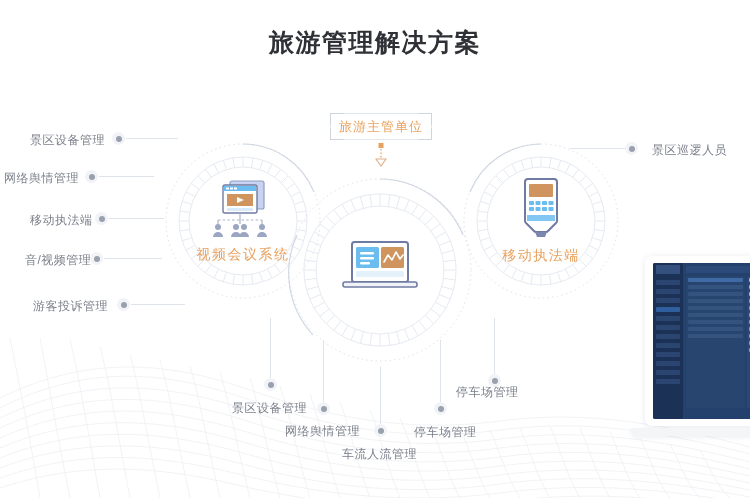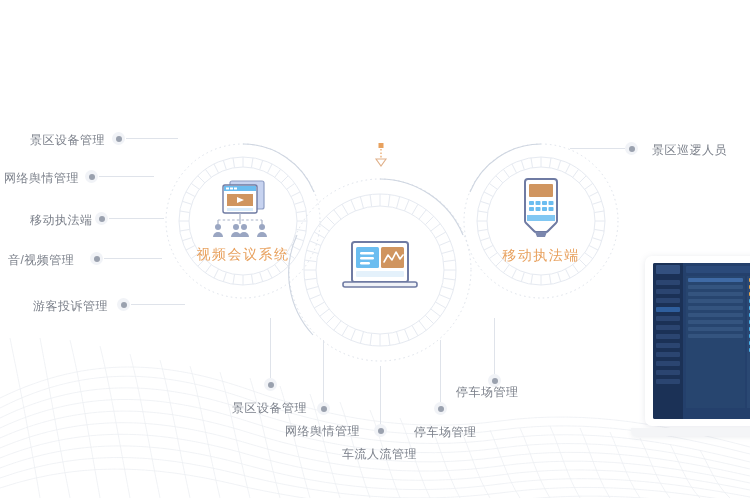--- a/index.html
+++ b/index.html
@@ -118,21 +118,33 @@
       <path d="M520,90 C530,112 536,137 550,160"></path>
       <path d="M550,88 C560,110 566,136 580,160"></path>
       <path d="M580,90 C590,112 596,137 610,160"></path>
       <path d="M610,94 C620,116 626,139 640,160"></path>
       <path d="M640,100 C650,120 656,142 670,160"></path>
       <path d="M670,106 C680,125 686,145 700,160"></path>
       <path d="M700,112 C710,130 716,147 730,160"></path>
     </g>
   </svg>
 
-
+  <div class="title">旅游管理解决方案</div>
+
+  <div class="auth-box">
+    <span class="br tl"></span>
+    <span class="br tr"></span>
+    <span class="br bl"></span>
+    <span class="br br2"></span>
+    <span class="edge t"></span>
+    <span class="edge b"></span>
+    <span class="edge l"></span>
+    <span class="edge r"></span>
+    <span class="auth-label">旅游主管单位</span>
+  </div>
 
   <svg class="auth-arrow" viewBox="0 0 18 26">
     <rect x="6.5" y="0" width="5" height="5" fill="#e8a15e"></rect>
     <line x1="9" y1="6" x2="9" y2="15" stroke="#e8a15e" stroke-width="1.2" stroke-dasharray="1.6 1.8"></line>
     <path d="M4,16 L14,16 L9,23 Z" fill="none" stroke="#e0b089" stroke-width="1.1"></path>
   </svg>
 
   <div class="node" style="left:164px;top:142px;width:158px;height:158px;">
     <svg class="rings" width="158" height="158" viewBox="0 0 158 158">
       <circle cx="79" cy="79" r="77" fill="none" stroke="#dde2ea" stroke-width="1" stroke-dasharray="1.5 3.2"></circle>
@@ -369,21 +381,21 @@
       <i></i>
     </div>
   <div class="cline" style="left:99px;top:176px;width:55px;height:1px;"></div>
 
   <div class="side-label" style="left:30px;top:212px;">移动执法端</div>
   <div class="cdot" style="left:95px;top:212px;">
       <i></i>
     </div>
   <div class="cline" style="left:109px;top:218px;width:55px;height:1px;"></div>
 
-  <div class="side-label" style="left:8px;top:252px;">音/视频管理</div>
+  <div class="side-label" style="left:25px;top:252px;">音/视频管理</div>
   <div class="cdot" style="left:90px;top:252px;">
       <i></i>
     </div>
   <div class="cline" style="left:104px;top:258px;width:58px;height:1px;"></div>
 
   <div class="side-label" style="left:33px;top:298px;">游客投诉管理</div>
   <div class="cdot" style="left:117px;top:298px;">
       <i></i>
     </div>
   <div class="cline" style="left:131px;top:304px;width:54px;height:1px;"></div>

